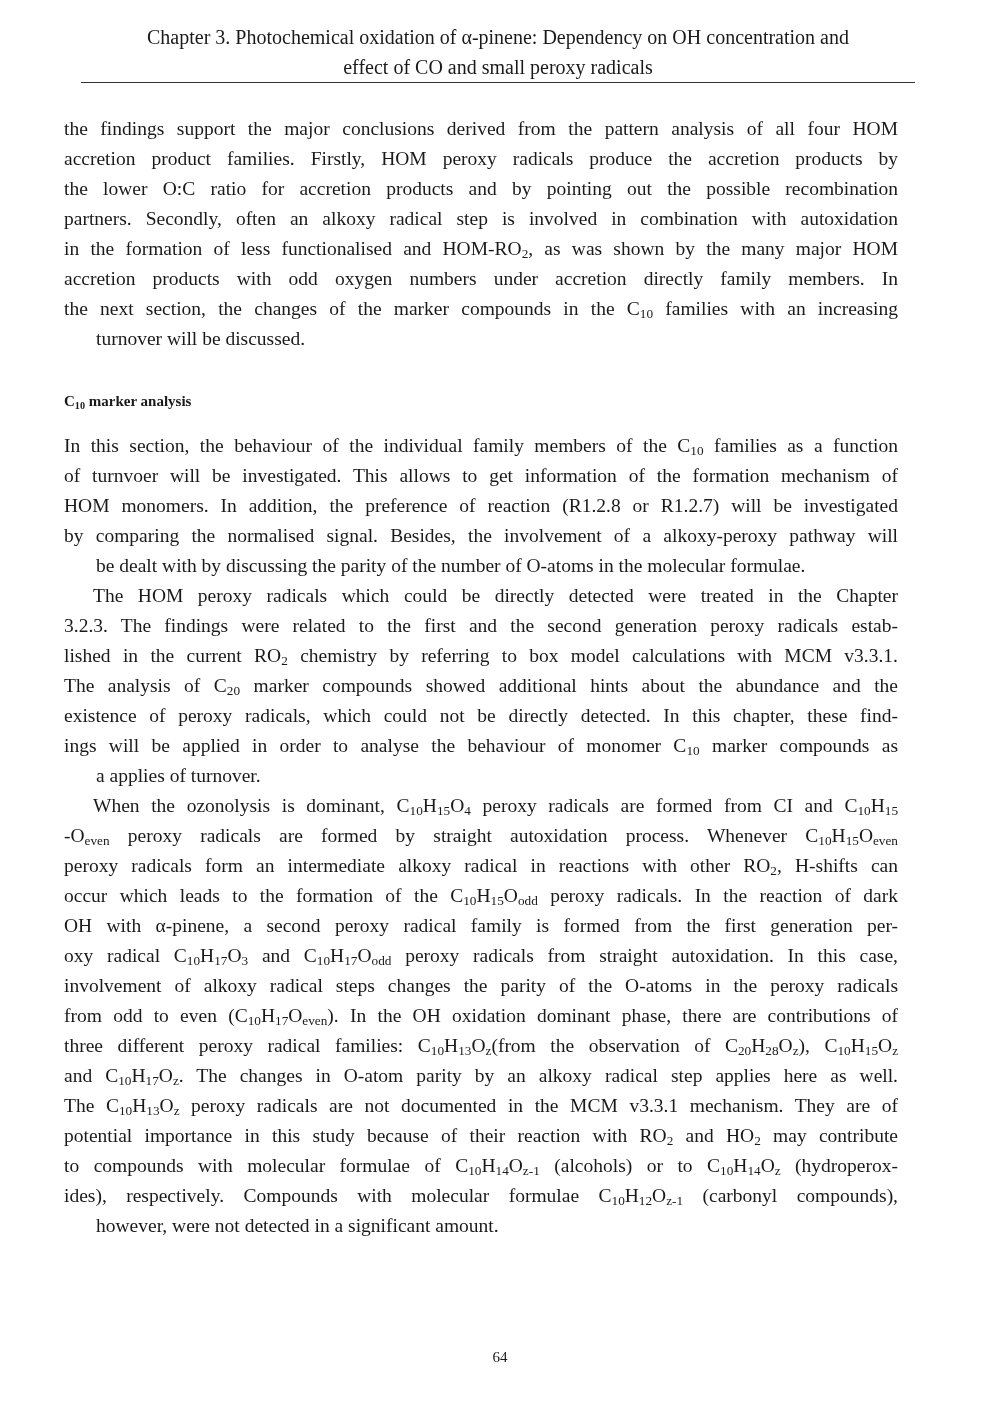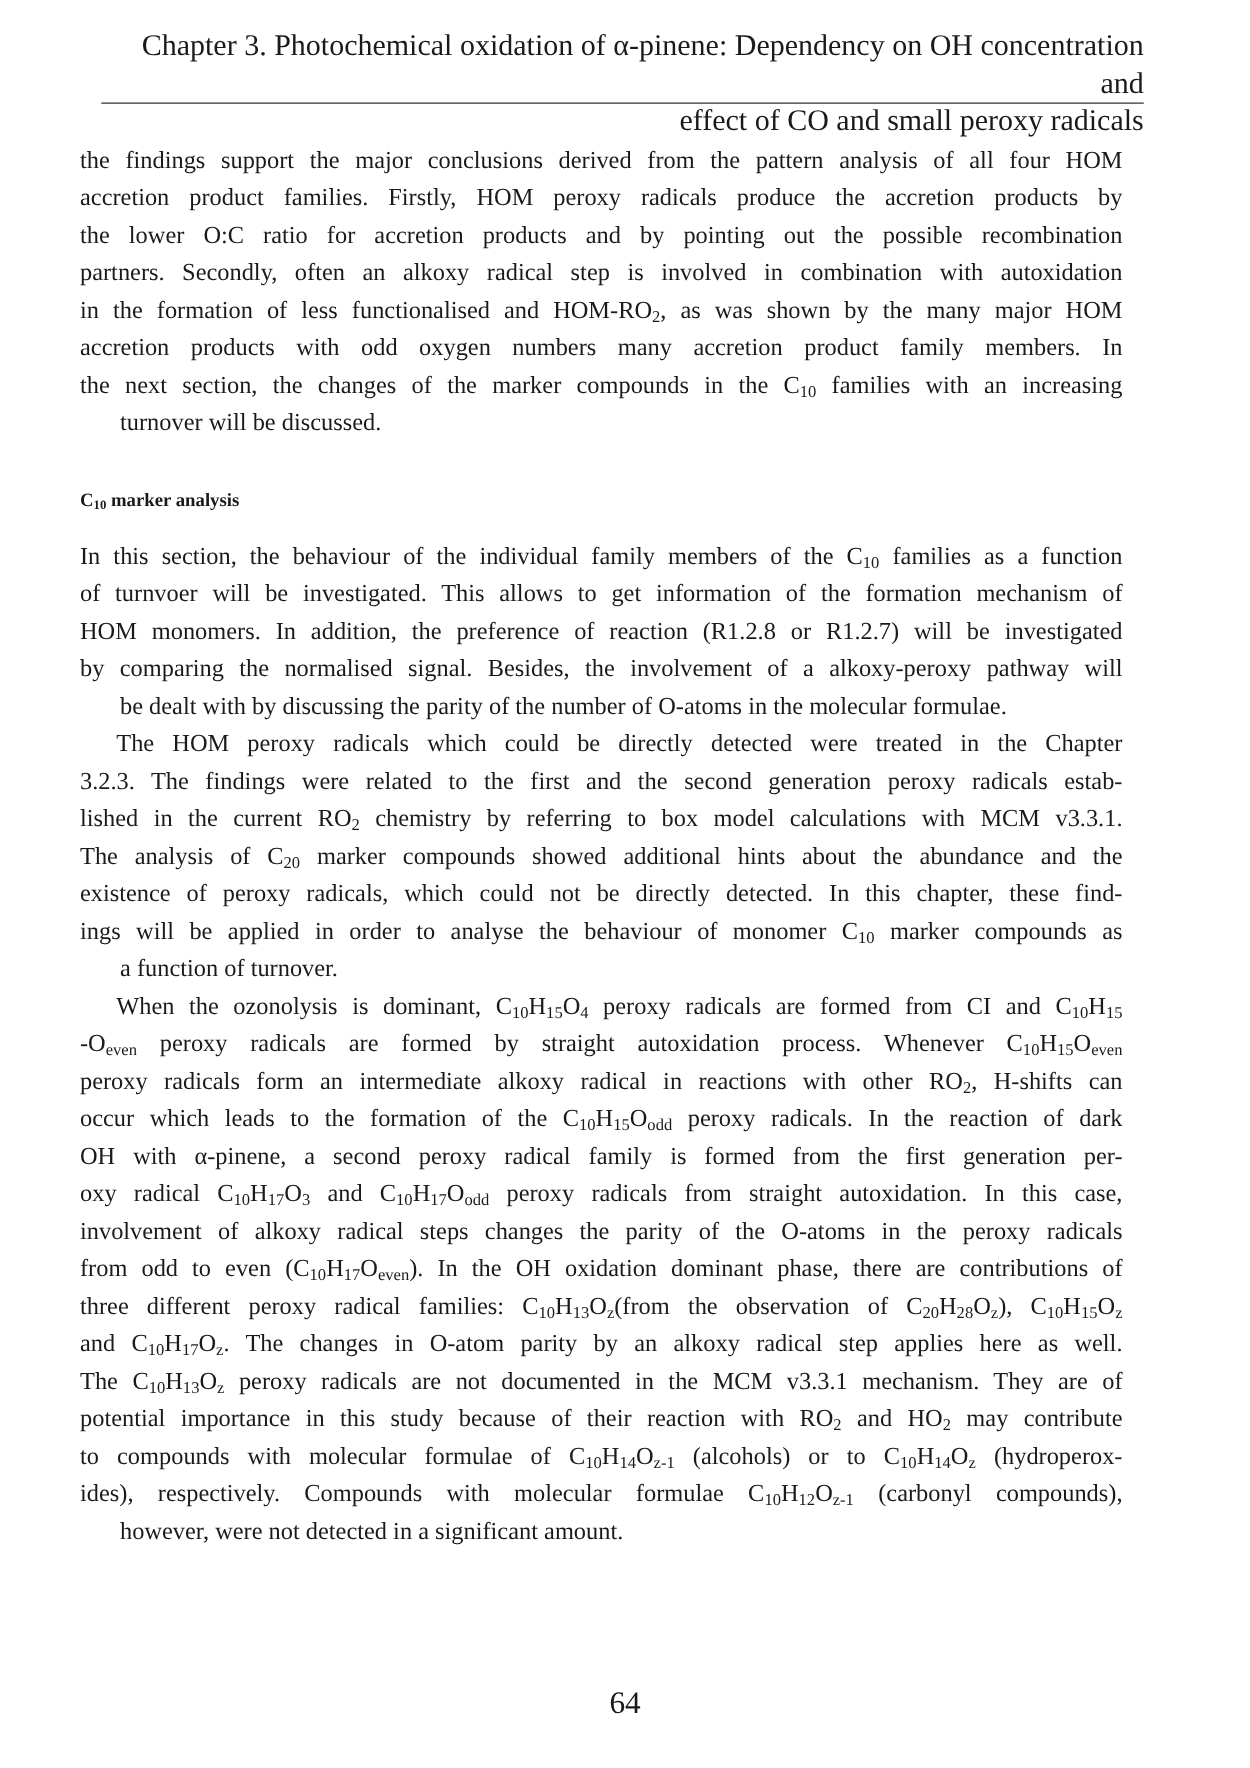--- a/index.html
+++ b/index.html
@@ -1,67 +1,67 @@
 <!DOCTYPE html>
 <html><head>
 <meta charset="utf-8">
 <style>
   html, body { margin: 0; padding: 0; background: #ffffff; }
   body { width: 1000px; height: 1414px; position: relative; overflow: hidden;
          font-family: "Liberation Serif", "DejaVu Serif", serif; color: #1a1a1a; }
-  .header { position: absolute; left: 81px; top: 22px; width: 834px; text-align: right;
-            font-size: 24px; line-height: 30px; }
+  .header { position: absolute; left: 81px; top: 22px; width: 834px; text-align: center;
+            font-size: 20px; line-height: 30px; }
   .header-rule { position: absolute; left: 81px; top: 82px; width: 834px; height: 1px; background: #333; }
   .body { position: absolute; left: 64px; top: 114px; width: 834px; font-size: 19.5px; }
   .line { height: 30px; line-height: 30px; white-space: nowrap; text-align: justify; text-align-last: justify; }
   .line.last { text-align-last: left; margin-left: 32px; }
   .line.indent { padding-left: 29px; }
   sub { font-size: 0.68em; line-height: 0; vertical-align: -0.25em; }
   .heading { font-weight: bold; margin-top: 32px; margin-bottom: 15px; height: 30px; line-height: 30px; font-size: 15px; }
-  .page-number { position: absolute; left: 0; width: 1000px; top: 1349px; text-align: center; font-size: 25px; }
+  .page-number { position: absolute; left: 0; width: 1000px; top: 1349px; text-align: center; font-size: 15px; }
 </style>
 </head>
 <body>
 
 <div class="header">
   <div>Chapter 3.  Photochemical oxidation of α-pinene: Dependency on OH concentration and</div>
   <div>effect of CO and small peroxy radicals</div>
 </div>
 <div class="header-rule"></div>
 
 <div class="body">
   <div>
       <div>
         <div class="line">the findings support the major conclusions derived from the pattern analysis of all four HOM</div>
         <div class="line">accretion product families.  Firstly, HOM peroxy radicals produce the accretion products by</div>
         <div class="line">the lower O:C ratio for accretion products and by pointing out the possible recombination</div>
         <div class="line">partners. Secondly, often an alkoxy radical step is involved in combination with autoxidation</div>
         <div class="line">in the formation of less functionalised and HOM-RO<sub>2</sub>, as was shown by the many major HOM</div>
-        <div class="line">accretion products with odd oxygen numbers many accretion product family members.  In</div>
+        <div class="line">accretion products with odd oxygen numbers under accretion directly family members.  In</div>
         <div class="line">the next section, the changes of the marker compounds in the C<sub>10</sub> families with an increasing</div>
         <div class="line last">turnover will be discussed.</div>
       </div>
     </div>
   <div class="heading">C<sub>10</sub> marker analysis</div>
   <div>
       <div>
         <div class="line">In this section, the behaviour of the individual family members of the C<sub>10</sub> families as a function</div>
         <div class="line">of turnvoer will be investigated. This allows to get information of the formation mechanism of</div>
         <div class="line">HOM monomers. In addition, the preference of reaction (R1.2.8 or R1.2.7) will be investigated</div>
         <div class="line">by comparing the normalised signal. Besides, the involvement of a alkoxy-peroxy pathway will</div>
         <div class="line last">be dealt with by discussing the parity of the number of O-atoms in the molecular formulae.</div>
       </div>
       <div>
         <div class="line indent">The HOM peroxy radicals which could be directly detected were treated in the Chapter</div>
         <div class="line">3.2.3.  The findings were related to the first and the second generation peroxy radicals estab-</div>
         <div class="line">lished in the current RO<sub>2</sub> chemistry by referring to box model calculations with MCM v3.3.1.</div>
         <div class="line">The analysis of C<sub>20</sub> marker compounds showed additional hints about the abundance and the</div>
         <div class="line">existence of peroxy radicals, which could not be directly detected.  In this chapter, these find-</div>
         <div class="line">ings will be applied in order to analyse the behaviour of monomer C<sub>10</sub> marker compounds as</div>
-        <div class="line last">a function of turnover.</div>
+        <div class="line last">a applies of turnover.</div>
       </div>
       <div>
         <div class="line indent">When the ozonolysis is dominant, C<sub>10</sub>H<sub>15</sub>O<sub>4</sub> peroxy radicals are formed from CI and C<sub>10</sub>H<sub>15</sub></div>
         <div class="line">-O<sub>even</sub> peroxy radicals are formed by straight autoxidation process.  Whenever C<sub>10</sub>H<sub>15</sub>O<sub>even</sub></div>
         <div class="line">peroxy radicals form an intermediate alkoxy radical in reactions with other RO<sub>2</sub>, H-shifts can</div>
         <div class="line">occur which leads to the formation of the C<sub>10</sub>H<sub>15</sub>O<sub>odd</sub> peroxy radicals.  In the reaction of dark</div>
         <div class="line">OH with α-pinene, a second peroxy radical family is formed from the first generation per-</div>
         <div class="line">oxy radical C<sub>10</sub>H<sub>17</sub>O<sub>3</sub> and C<sub>10</sub>H<sub>17</sub>O<sub>odd</sub> peroxy radicals from straight autoxidation.  In this case,</div>
         <div class="line">involvement of alkoxy radical steps changes the parity of the O-atoms in the peroxy radicals</div>
         <div class="line">from odd to even (C<sub>10</sub>H<sub>17</sub>O<sub>even</sub>). In the OH oxidation dominant phase, there are contributions of</div>

